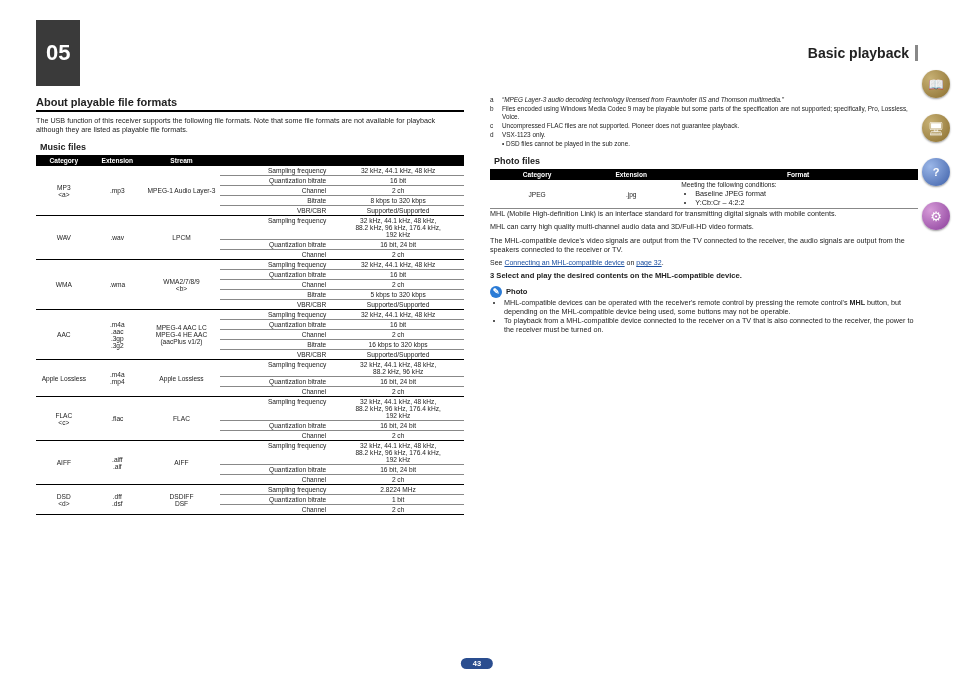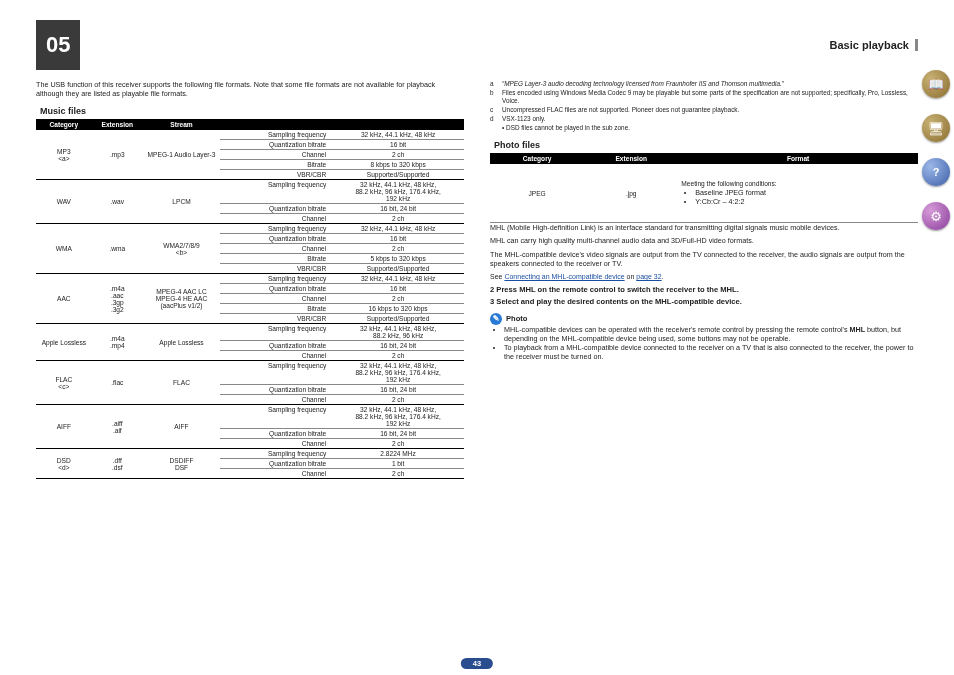--- a/index.html
+++ b/index.html
@@ -1,29 +1,29 @@
 <!DOCTYPE html>
 <html><head>
 <meta charset="utf-8">
 <style>
   * { box-sizing: border-box; margin: 0; padding: 0; }
   body { font-family: Arial, Helvetica, sans-serif; font-size: 8px; color: #222; background:#fff; width:954px; }
   .page { position: relative; width: 954px; height: 675px; padding: 20px 36px 12px 36px; }
   .topbar { display:flex; justify-content:space-between; align-items:center; margin-bottom:10px; }
-  .chapter-box { background:#3a3a3a; color:#fff; font-size:22px; font-weight:bold; padding:12px 10px; }
-  .chapter-title { font-size:11px; font-weight:bold; border-right:3px solid #888; padding-right:6px;}
+  .chapter-box { background:#3a3a3a; color:#fff; font-size:22px; font-weight:bold; padding:20px 10px; }
+  .chapter-title { font-size:14px; font-weight:bold; border-right:3px solid #888; padding-right:6px;}
   .columns { display:flex; gap:26px; }
   .col { flex:1 1 0; min-width:0; }
   h2.section { font-size:11px; font-weight:bold; border-bottom:2px solid #000; padding-bottom:2px; margin-bottom:4px; }
   .intro { font-size:7.2px; line-height:1.25; margin-bottom:0; }
   ul.bul { list-style:disc; padding-left:14px; font-size:7.2px; line-height:1.25; }
   .subhead { font-size:9px; font-weight:bold; margin:8px 0 3px 4px; }
   table { border-collapse:collapse; width:100%; font-size:6.6px; }
   thead th { background:#000; color:#fff; font-weight:bold; text-align:center; padding:2px 4px; }
-  td { padding:16px 3px; vertical-align:middle; }
+  td { padding:1px 3px; vertical-align:middle; }
   td.cat, td.ext, td.stream { text-align:center; }
   .prop { display:flex; border-bottom:1px solid #888; }
   .prop .lbl { flex:0 0 46%; text-align:right; padding:1px 6px 1px 2px; }
   .prop .val { flex:1; text-align:center; padding:1px 2px; }
   tr.grp { border-bottom:1.2px solid #000; }
   tr.grp > td { padding:0; }
   tr.grp > td.cat, tr.grp > td.ext, tr.grp > td.stream { border:none; padding:2px 3px; }
   .props-cell { width:57%; }
   .footnotes { font-size:6.4px; line-height:1.25; }
   .footnotes .fn { display:flex; gap:4px; margin-bottom:1px;}
@@ -52,20 +52,21 @@
 <div class="page">
 
   <div class="topbar">
     <div class="chapter-box">05</div>
     <div class="chapter-title">Basic playback</div>
   </div>
 
   <div class="columns">
 
     <div class="col">
+      <h2 class="section">About playable file formats</h2>
       <p class="intro">The USB function of this receiver supports the following file formats. Note that some file formats are not available for playback although they are listed as playable file formats.</p>
 
       <div class="subhead">Music files</div>
 
       <table>
         <thead>
             <tr>
           <th style="width:13%">Category</th>
           <th style="width:12%">Extension</th>
           <th style="width:18%">Stream</th>
@@ -315,28 +316,27 @@
             <ul class="bul" id="photo-fmt-items" style="margin-top:1px;">
                   <li>Baseline JPEG format</li>
                   <li>Y:Cb:Cr – 4:2:2</li>
                 </ul>
           </td>
         </tr>
           </tbody>
       </table>
 
       <div class="mhl-body">
-        <p>MHL (Mobile High-definition Link) is an interface standard for transmitting digital signals music mobile devices.</p>
+        <p>MHL (Mobile High-definition Link) is an interface standard for transmitting digital signals with mobile contents.</p>
         <p>MHL can carry high quality multi-channel audio data and 3D/Full-HD video formats.</p>
         <p>The MHL-compatible device's video signals are output from the TV connected to the receiver, the audio signals are output from the speakers connected to the receiver or TV.</p>
 
         <div class="see">
           <span>See </span><a class="link">Connecting an MHL-compatible device</a><span> on </span><a class="link">page 32</a><span>.</span>
         </div>
-        <div class="step"><b>2    Press MHL on the remote control to switch the receiver to the MHL.</b></div>
         <div class="step"><b>3    Select and play the desired contents on the MHL-compatible device.</b></div>
 
         <div class="notes-head">
           <span class="note-ico">✎</span>
           <span>Photo</span>
         </div>
         <ul class="bul">
           <li><span>MHL-compatible devices can be operated with the receiver's remote control by pressing the remote control's </span><b>MHL</b><span> button, but depending on the MHL-compatible device being used, some buttons may not be operable.</span></li>
           <li>To playback from a MHL-compatible device connected to the receiver on a TV that is also connected to the receiver, the power to the receiver must be turned on.</li>
         </ul>

